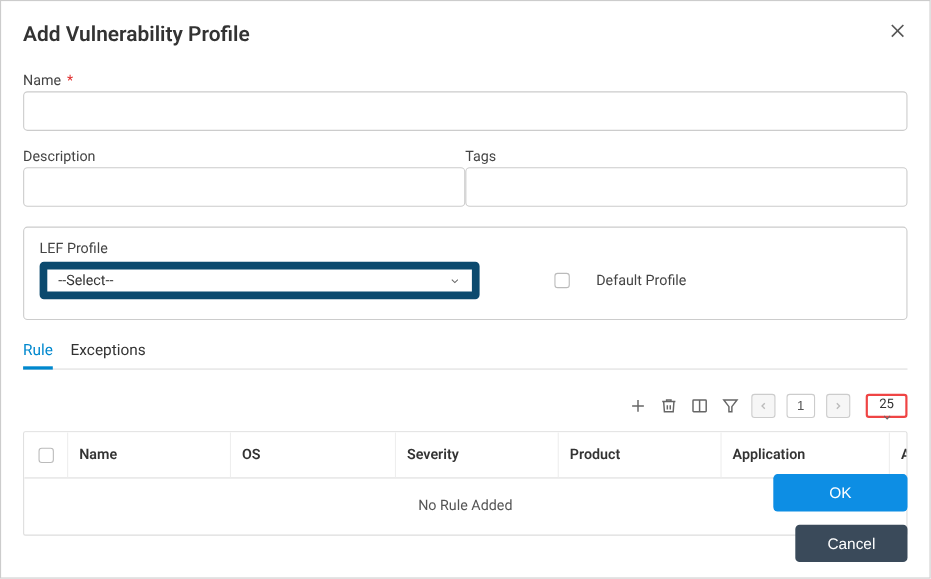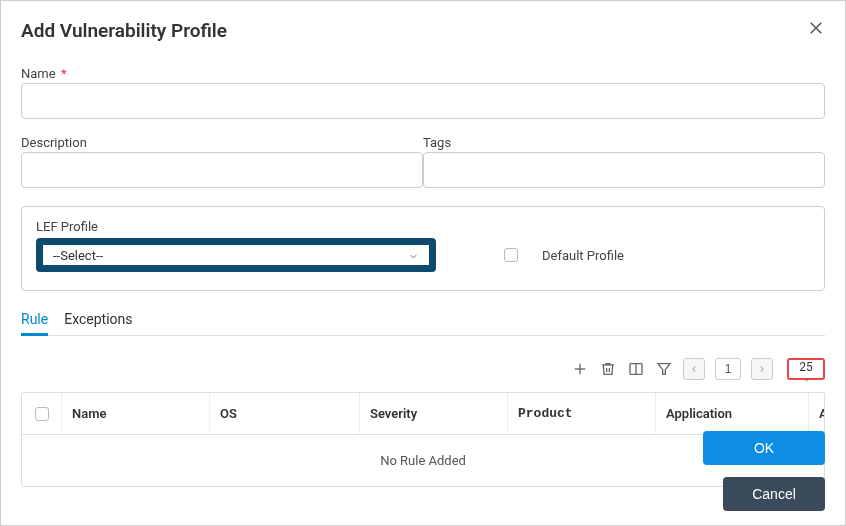--- a/index.html
+++ b/index.html
@@ -186,21 +186,21 @@
     height: 100%;
     display:flex;
     align-items:center;
     overflow: hidden;
     white-space: nowrap;
   }
   .th-chk { flex: 0 0 40px; justify-content:center; }
   .th-name { flex: 0 0 148px; }
   .th-sev { flex: 0 0 148px; }
   .th-os { flex: 0 0 150px; }
-  .th-prod { flex: 0 0 148px; font-family: Liberation Mono, monospace; }
+  .th-prod { flex: 0 0 148px; }
   .th-app { flex: 0 0 153px; }
   .th-last { flex: 1; border-right: none; }
   .empty-msg {
     text-align: center;
     font-size: 13px;
     color: #555;
     padding: 18px 0;
   }
   .footer {
     position: absolute;

